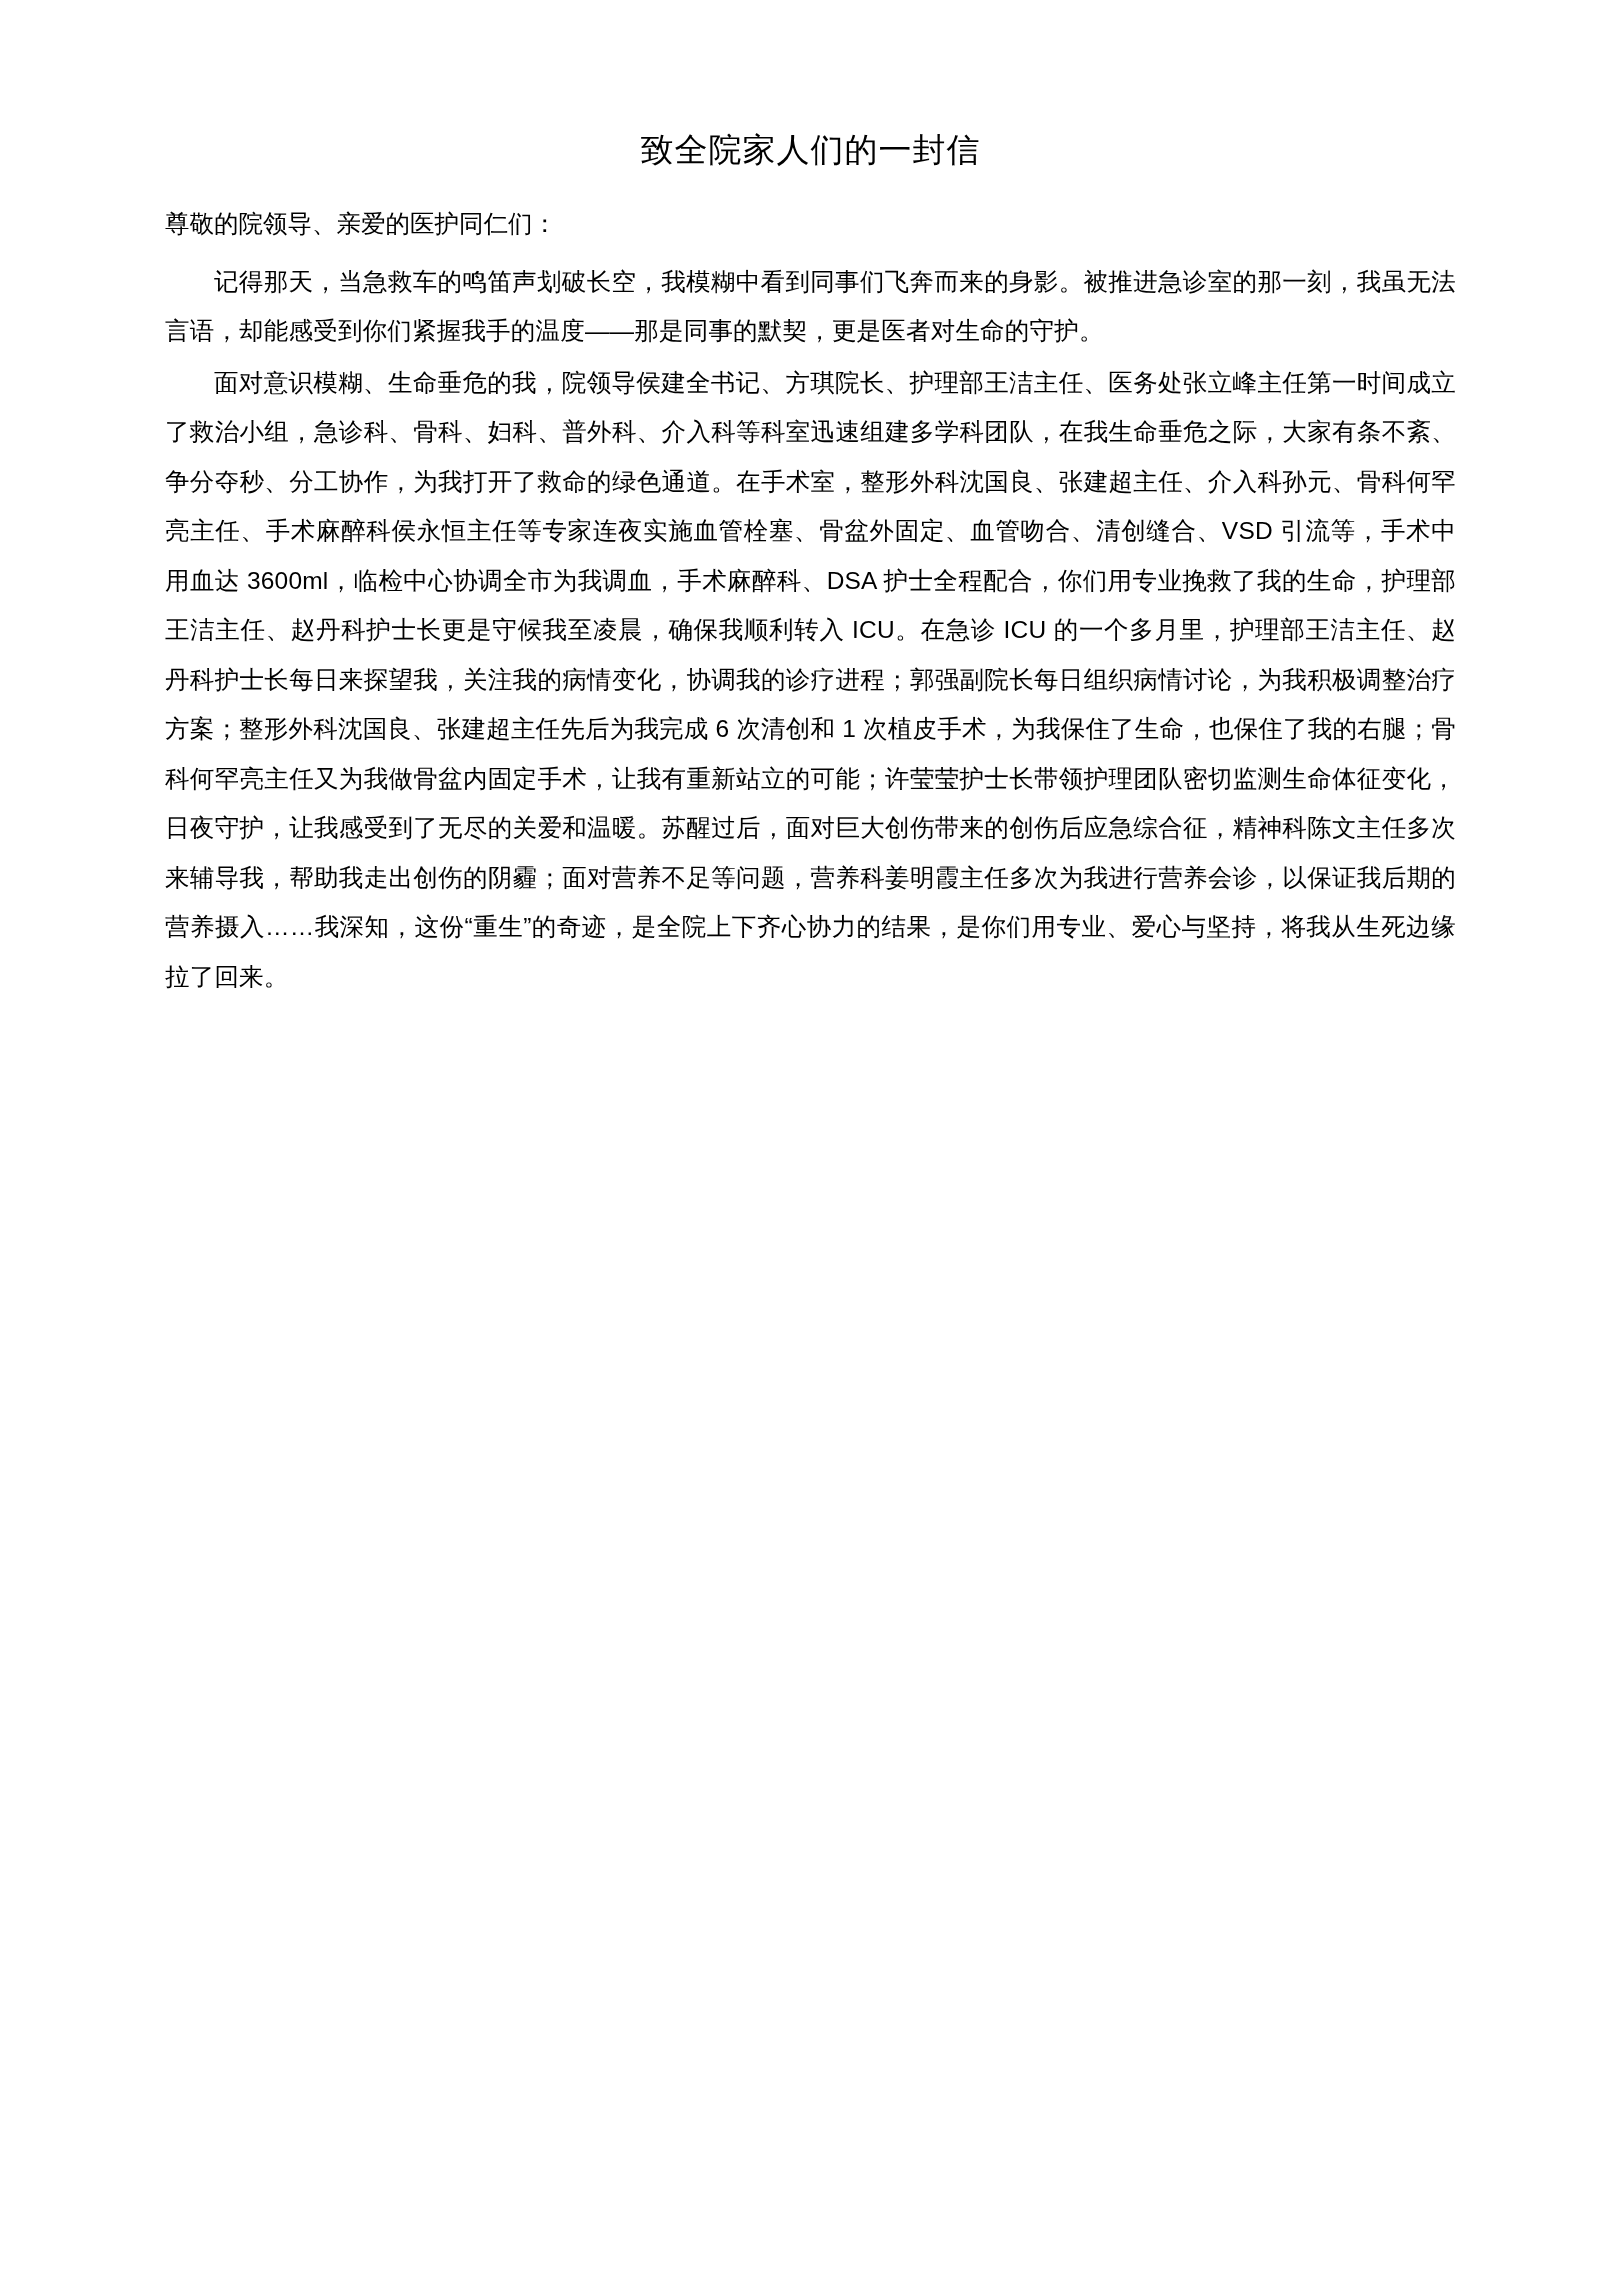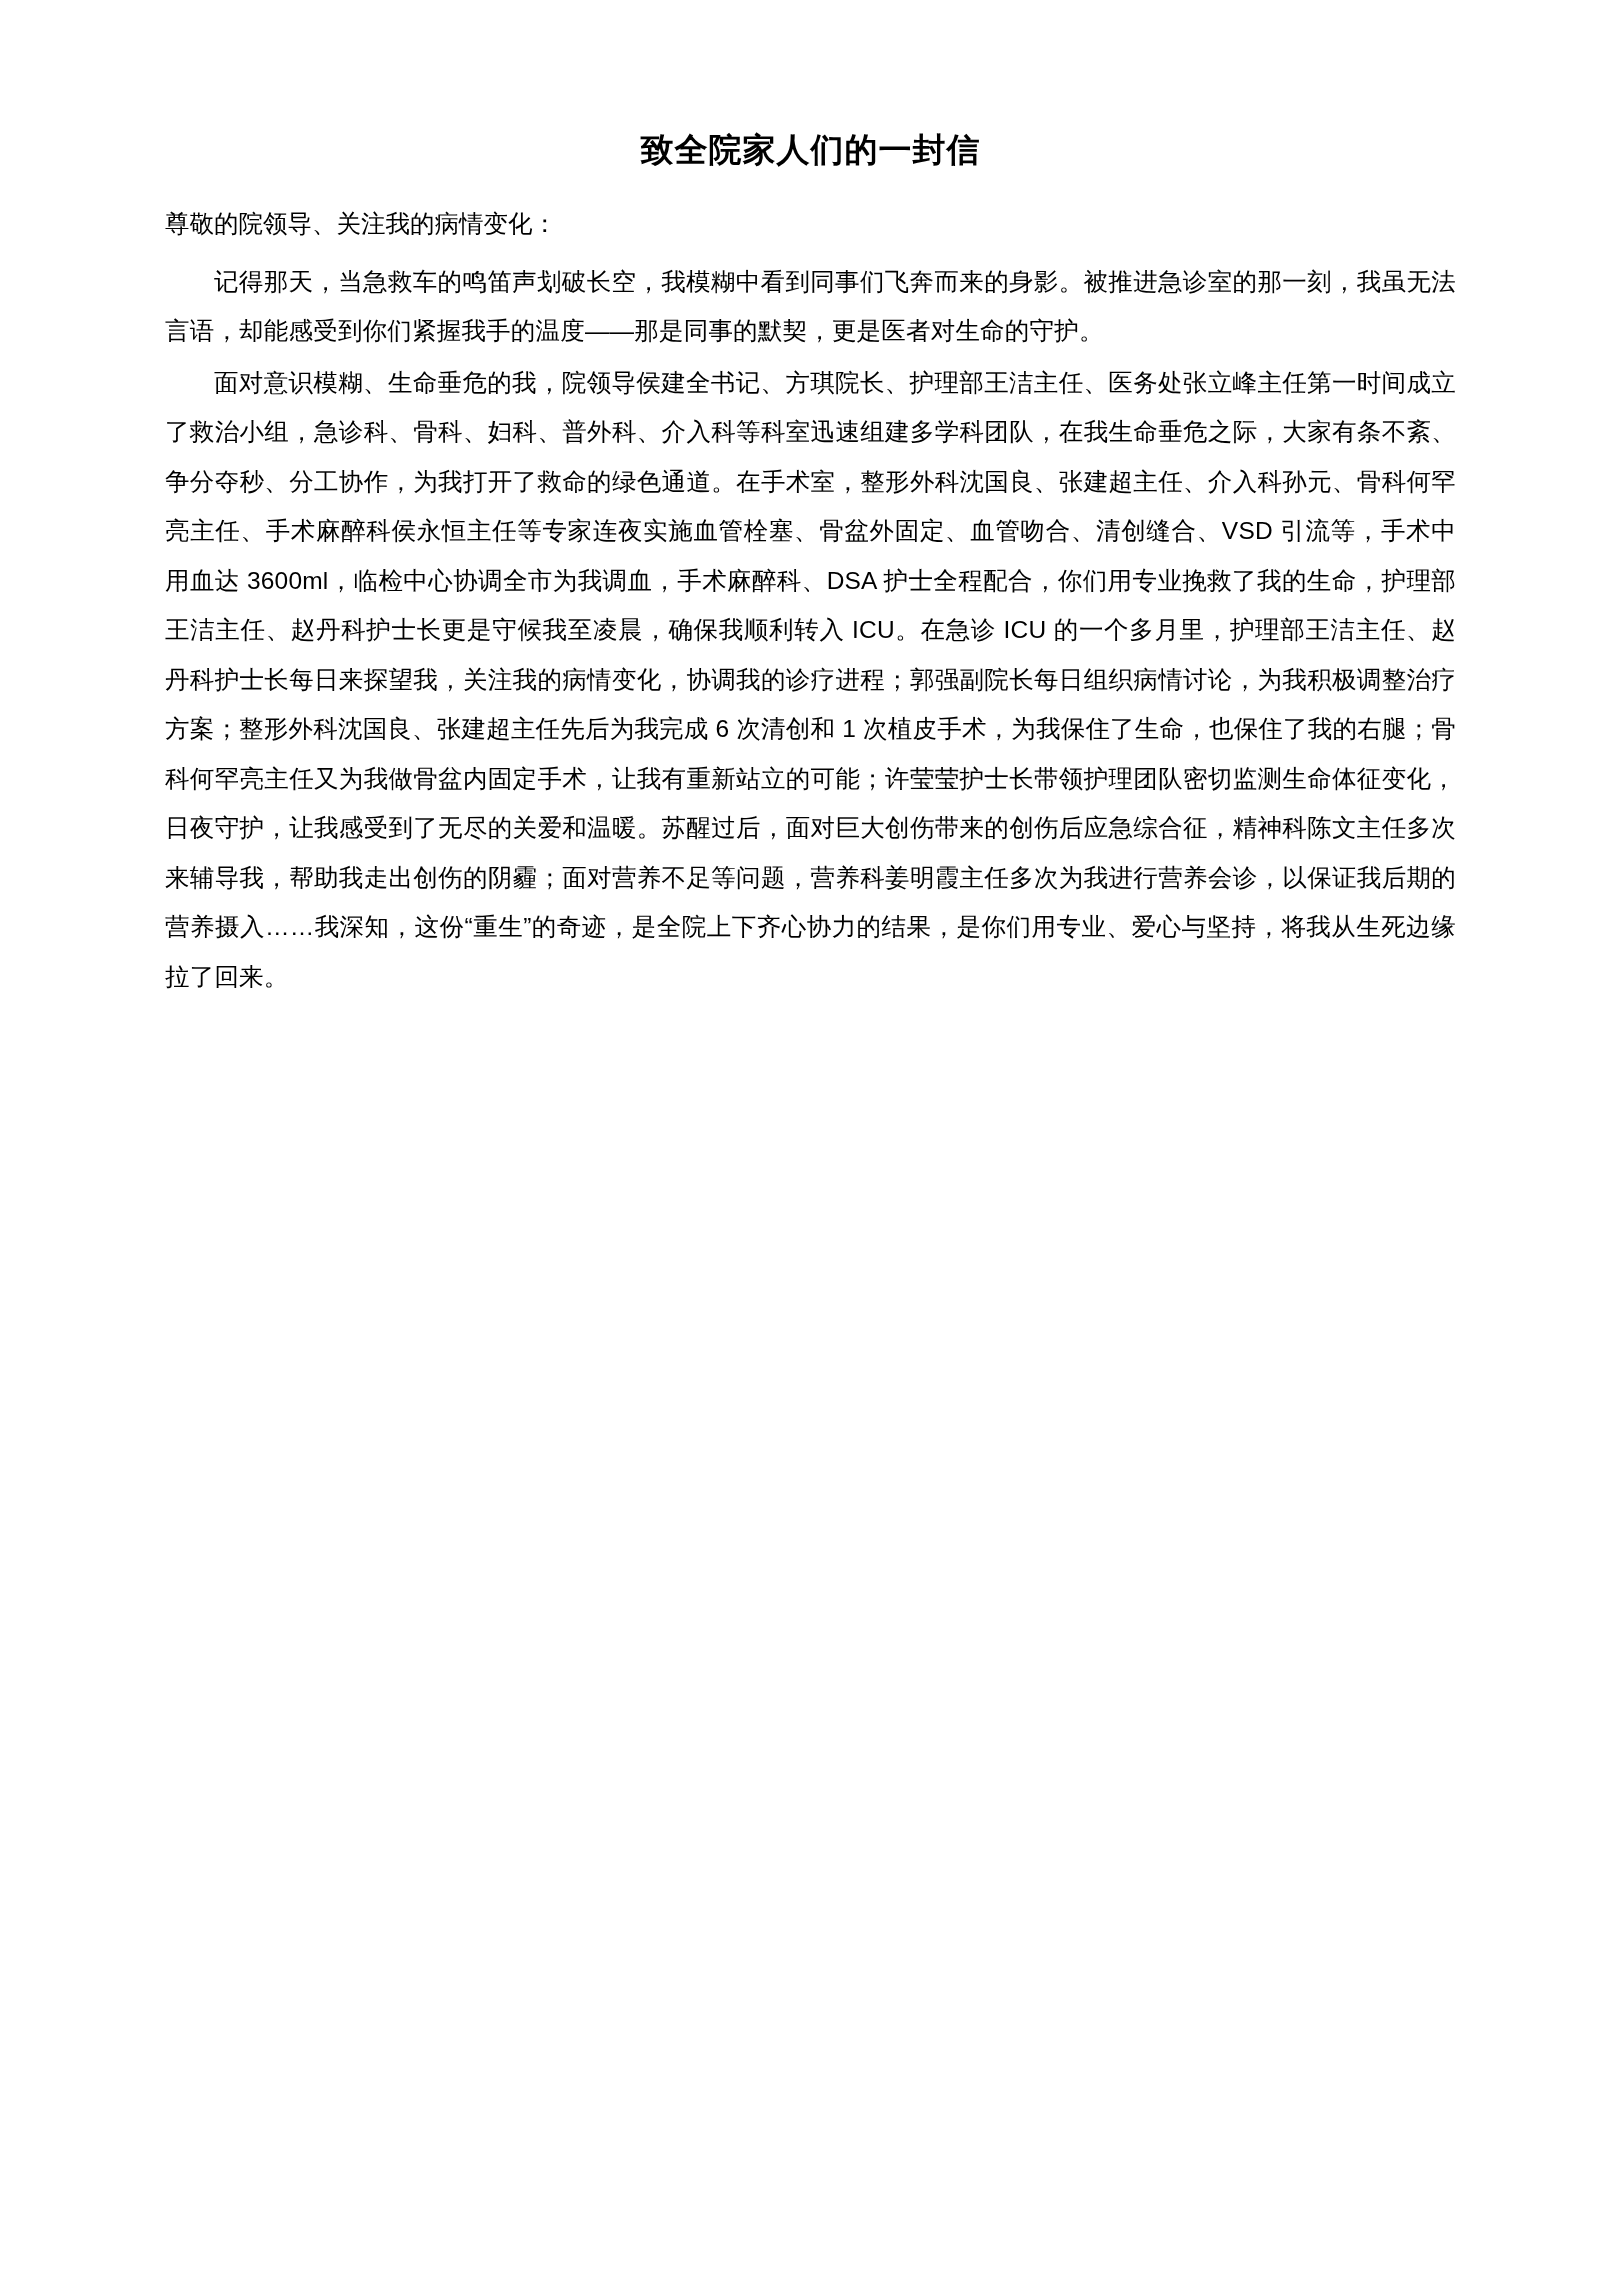--- a/index.html
+++ b/index.html
@@ -18,21 +18,21 @@
     position: relative;
     width: 1621px;
     height: 2293px;
     background: #ffffff;
     box-sizing: border-box;
     padding: 127px 165px 0 165px;
   }
   .doc-title {
     text-align: center;
     font-size: 33px;
-    font-weight: bold;
+    font-weight: normal;
     letter-spacing: 1px;
     margin: 0 0 27.4px 0;
     line-height: 1.4;
   }
   .salutation {
     font-size: 24.5px;
     line-height: 1.9;
     margin: 0 0 9.8px 0;
     text-align: justify;
     text-justify: inter-ideograph;
@@ -45,17 +45,17 @@
     text-align: justify;
     text-justify: inter-ideograph;
     letter-spacing: 0.2px;
   }
 </style>
 </head>
 <body>
 
 <div class="page">
   <h1 class="doc-title">致全院家人们的一封信</h1>
-  <p class="salutation">尊敬的院领导、关注我的病情变化：</p>
+  <p class="salutation">尊敬的院领导、亲爱的医护同仁们：</p>
   <p class="para">记得那天，当急救车的鸣笛声划破长空，我模糊中看到同事们飞奔而来的身影。被推进急诊室的那一刻，我虽无法言语，却能感受到你们紧握我手的温度——那是同事的默契，更是医者对生命的守护。</p>
   <p class="para">面对意识模糊、生命垂危的我，院领导侯建全书记、方琪院长、护理部王洁主任、医务处张立峰主任第一时间成立了救治小组，急诊科、骨科、妇科、普外科、介入科等科室迅速组建多学科团队，在我生命垂危之际，大家有条不紊、争分夺秒、分工协作，为我打开了救命的绿色通道。在手术室，整形外科沈国良、张建超主任、介入科孙元、骨科何罕亮主任、手术麻醉科侯永恒主任等专家连夜实施血管栓塞、骨盆外固定、血管吻合、清创缝合、VSD 引流等，手术中用血达 3600ml，临检中心协调全市为我调血，手术麻醉科、DSA 护士全程配合，你们用专业挽救了我的生命，护理部王洁主任、赵丹科护士长更是守候我至凌晨，确保我顺利转入 ICU。在急诊 ICU 的一个多月里，护理部王洁主任、赵丹科护士长每日来探望我，关注我的病情变化，协调我的诊疗进程；郭强副院长每日组织病情讨论，为我积极调整治疗方案；整形外科沈国良、张建超主任先后为我完成 6 次清创和 1 次植皮手术，为我保住了生命，也保住了我的右腿；骨科何罕亮主任又为我做骨盆内固定手术，让我有重新站立的可能；许莹莹护士长带领护理团队密切监测生命体征变化，日夜守护，让我感受到了无尽的关爱和温暖。苏醒过后，面对巨大创伤带来的创伤后应急综合征，精神科陈文主任多次来辅导我，帮助我走出创伤的阴霾；面对营养不足等问题，营养科姜明霞主任多次为我进行营养会诊，以保证我后期的营养摄入……我深知，这份“重生”的奇迹，是全院上下齐心协力的结果，是你们用专业、爱心与坚持，将我从生死边缘拉了回来。</p>
 </div>
 
 
 </body></html>

